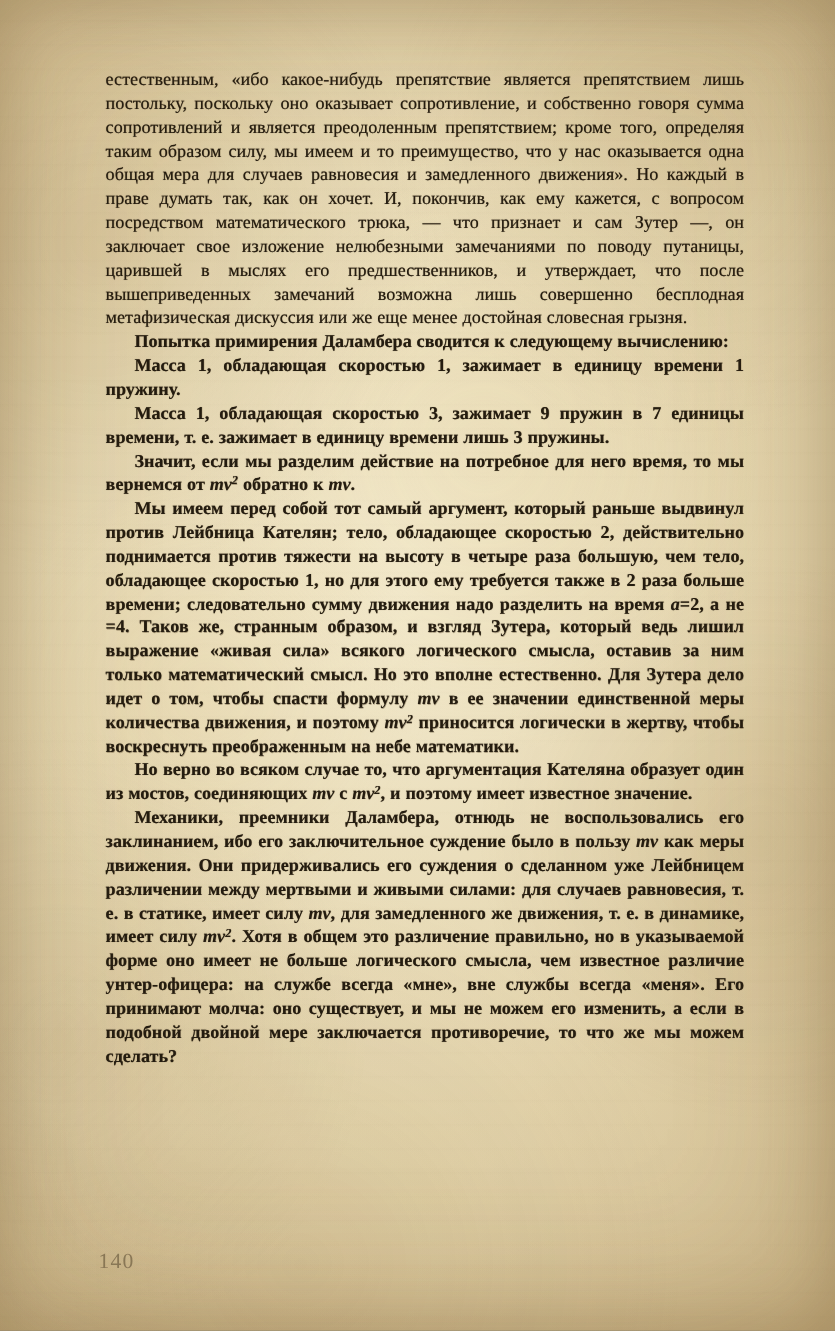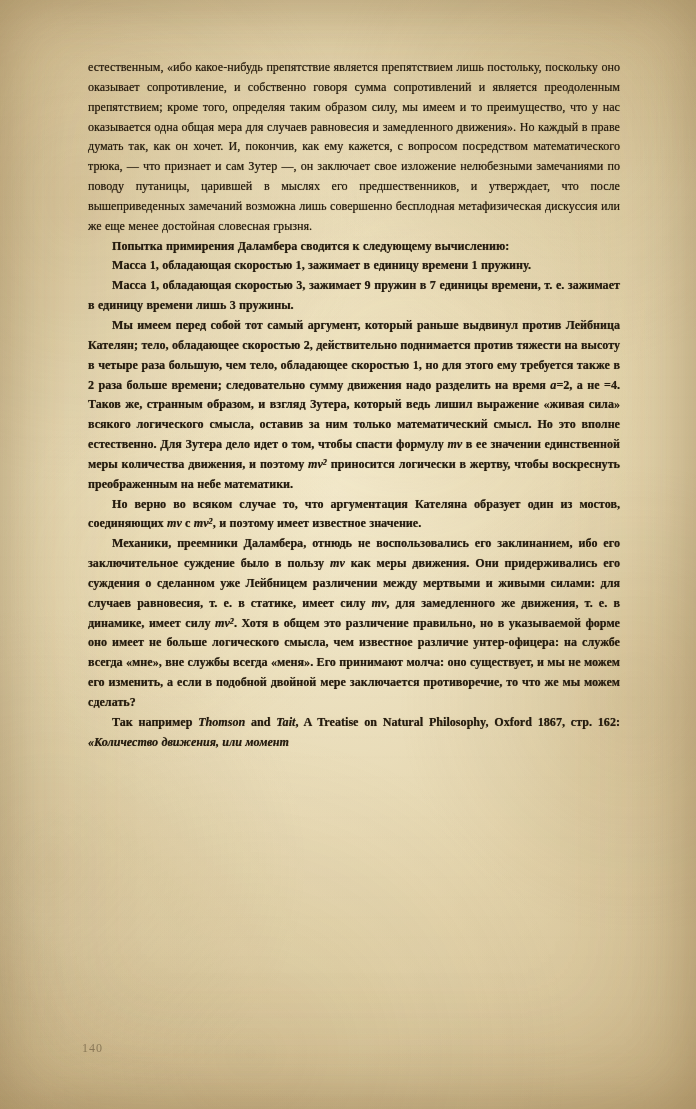--- a/index.html
+++ b/index.html
@@ -69,21 +69,21 @@
     position: absolute;
     left: 88px;
     top: 58px;
     width: 532px;
   }
 
   p.para {
     margin: 0;
     text-align: justify;
     text-align-last: left;
-    font-size: 12px;
+    font-size: 15px;
     line-height: 19.85px;
     letter-spacing: 0.05px;
     word-spacing: 0.3px;
     color: #241c10;
     text-indent: 0;
     
     text-shadow:
       0 0 0.7px rgba(48, 34, 16, 0.55),
       0.35px 0.2px 0.5px rgba(70, 50, 24, 0.30);
   }
@@ -110,21 +110,21 @@
   sup {
     font-size: 0.68em;
     vertical-align: 0.42em;
     line-height: 0;
   }
 
   .folio {
     position: absolute;
     left: 82px;
     top: 1041px;
-    font-size: 12px;
+    font-size: 18px;
     color: rgba(58, 44, 24, 0.45);
     letter-spacing: 1px;
     filter: blur(0.5px);
     font-family: "Liberation Serif", "DejaVu Serif", serif;
   }
 
   
   .showthrough {
     position: absolute;
     inset: 0;
@@ -146,22 +146,22 @@
 
   <div class="grain"></div>
   <div class="showthrough"></div>
 
   <div class="textblock" id="textblock">
 
   <p class="para"><span>естественным, «ибо какое-нибудь препятствие является препятствием лишь постольку, поскольку оно оказывает сопротивление, и собственно говоря сумма сопротивлений и является преодоленным препятствием; кроме того, определяя таким образом силу, мы имеем и то преимущество, что у нас оказывается одна общая мера для случаев равновесия и замедленного движения». Но каждый в праве думать так, как он хочет. И, покончив, как ему кажется, с вопросом посредством математического трюка, — что признает и сам Зутер —, он заключает свое изложение нелюбезными замечаниями по поводу путаницы, царившей в мыслях его предшественников, и утверждает, что после вышеприведенных замечаний возможна лишь совершенно бесплодная метафизическая дискуссия или же еще менее достойная словесная грызня.</span></p>
       <p class="para indent"><span>Попытка примирения Даламбера сводится к следующему вычислению:</span></p>
       <p class="para indent"><span>Масса 1, обладающая скоростью 1, зажимает в единицу времени 1 пружину.</span></p>
       <p class="para indent"><span>Масса 1, обладающая скоростью 3, зажимает 9 пружин в 7 единицы времени, т. е. зажимает в единицу времени лишь 3 пружины.</span></p>
+      <p class="para indent"><span>Значит, если мы разделим действие на потребное для него время, то мы вернемся от </span><i>mv</i><sup><i>2</i></sup><span> обратно к </span><i>mv</i><span>.</span></p>
       <p class="para indent"><span>Мы имеем перед собой тот самый аргумент, который раньше выдвинул против Лейбница Кателян; тело, обладающее скоростью 2, действительно поднимается против тяжести на высоту в четыре раза большую, чем тело, обладающее скоростью 1, но для этого ему требуется также в 2 раза больше времени; следовательно сумму движения надо разделить на время </span><i>a</i><span>=2, а не =4. Таков же, странным образом, и взгляд Зутера, который ведь лишил выражение «живая сила» всякого логического смысла, оставив за ним только математический смысл. Но это вполне естественно. Для Зутера дело идет о том, чтобы спасти формулу </span><i>mv</i><span> в ее значении единственной меры количества движения, и поэтому </span><i>mv</i><sup><i>2</i></sup><span> приносится логически в жертву, чтобы воскреснуть преображенным на небе математики.</span></p>
       <p class="para indent"><span>Но верно во всяком случае то, что аргументация Кателяна образует один из мостов, соединяющих </span><i>mv</i><span> с </span><i>mv</i><sup><i>2</i></sup><span>, и поэтому имеет известное значение.</span></p>
       <p class="para indent"><span>Механики, преемники Даламбера, отнюдь не воспользовались его заклинанием, ибо его заключительное суждение было в пользу </span><i>mv</i><span> как меры движения. Они придерживались его суждения о сделанном уже Лейбницем различении между мертвыми и живыми силами: для случаев равновесия, т. е. в статике, имеет силу </span><i>mv</i><span>, для замедленного же движения, т. е. в динамике, имеет силу </span><i>mv</i><sup><i>2</i></sup><span>. Хотя в общем это различение правильно, но в указываемой форме оно имеет не больше логического смысла, чем известное различие унтер-офицера: на службе всегда «мне», вне службы всегда «меня». Его принимают молча: оно существует, и мы не можем его изменить, а если в подобной двойной мере заключается противоречие, то что же мы можем сделать?</span></p>
-      <p class="para indent last"><span>Так например </span><i>Thomson</i><span> and </span><i>Tait</i><span>, A Treatise on Natural Philosophy, Oxford 1867, стр. 162: </span><i>«Количество движения, или момент</i></p>
     </div>
 
   <div class="folio">140</div>
 
   <div class="vignette"></div>
 </div>
 
 </body></html>

